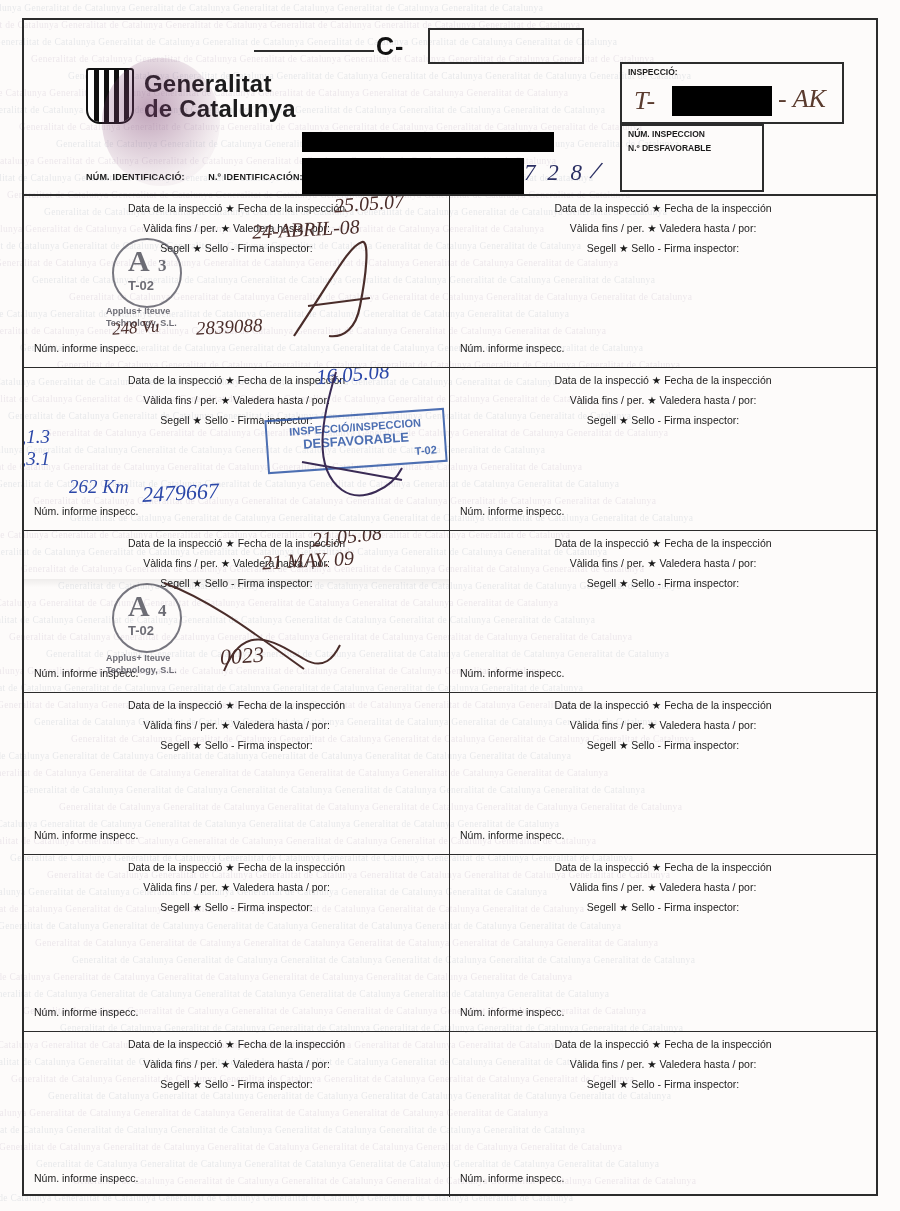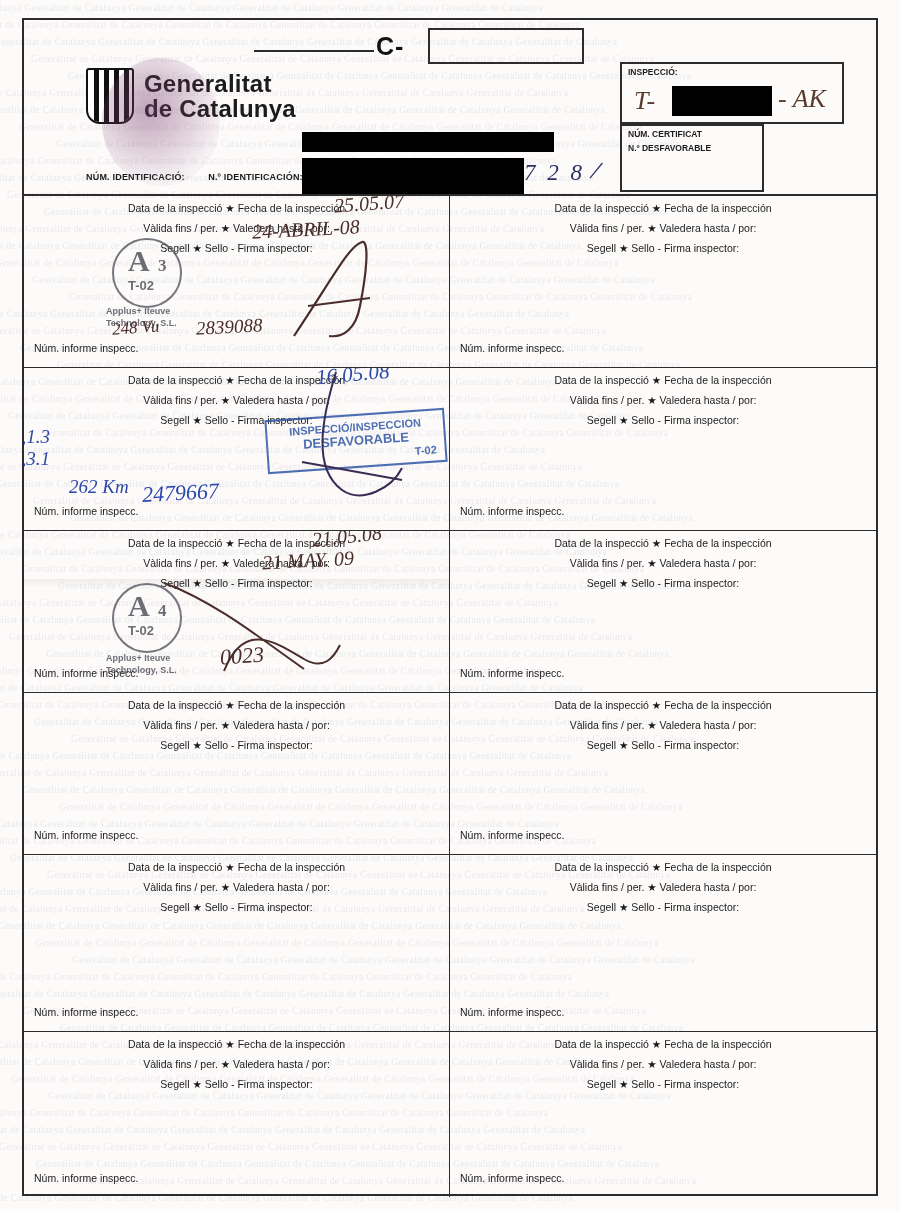--- a/index.html
+++ b/index.html
@@ -295,21 +295,21 @@
       <div class="hand" style="left:568px;top:136px;font-size:26px;transform:rotate(12deg);">/</div>
 
       <div class="hbox" id="matricula">
         <div class="cap">INSPECCIÓ:</div>
         <div class="hand" style="left:12px;top:22px;font-size:26px;color:#5a3b2e;">T-</div>
         <div class="redact" style="left:50px;top:22px;width:100px;height:30px;"></div>
         <div class="hand" style="left:156px;top:20px;font-size:26px;color:#5a3b2e;">- AK</div>
       </div>
 
       <div class="hbox" id="certificat">
-        <div class="cap">NÚM. CERTIFICAT</div>
+        <div class="cap">NÚM. INSPECCION</div>
         <div class="cap">N.º DESFAVORABLE</div>
       </div>
 
 
       <div class="smudge" style="left:78px;top:38px;width:118px;height:128px;"></div>
     </div>
 
     <div class="rows">
 
       <div class="row" style="height:172px;">

